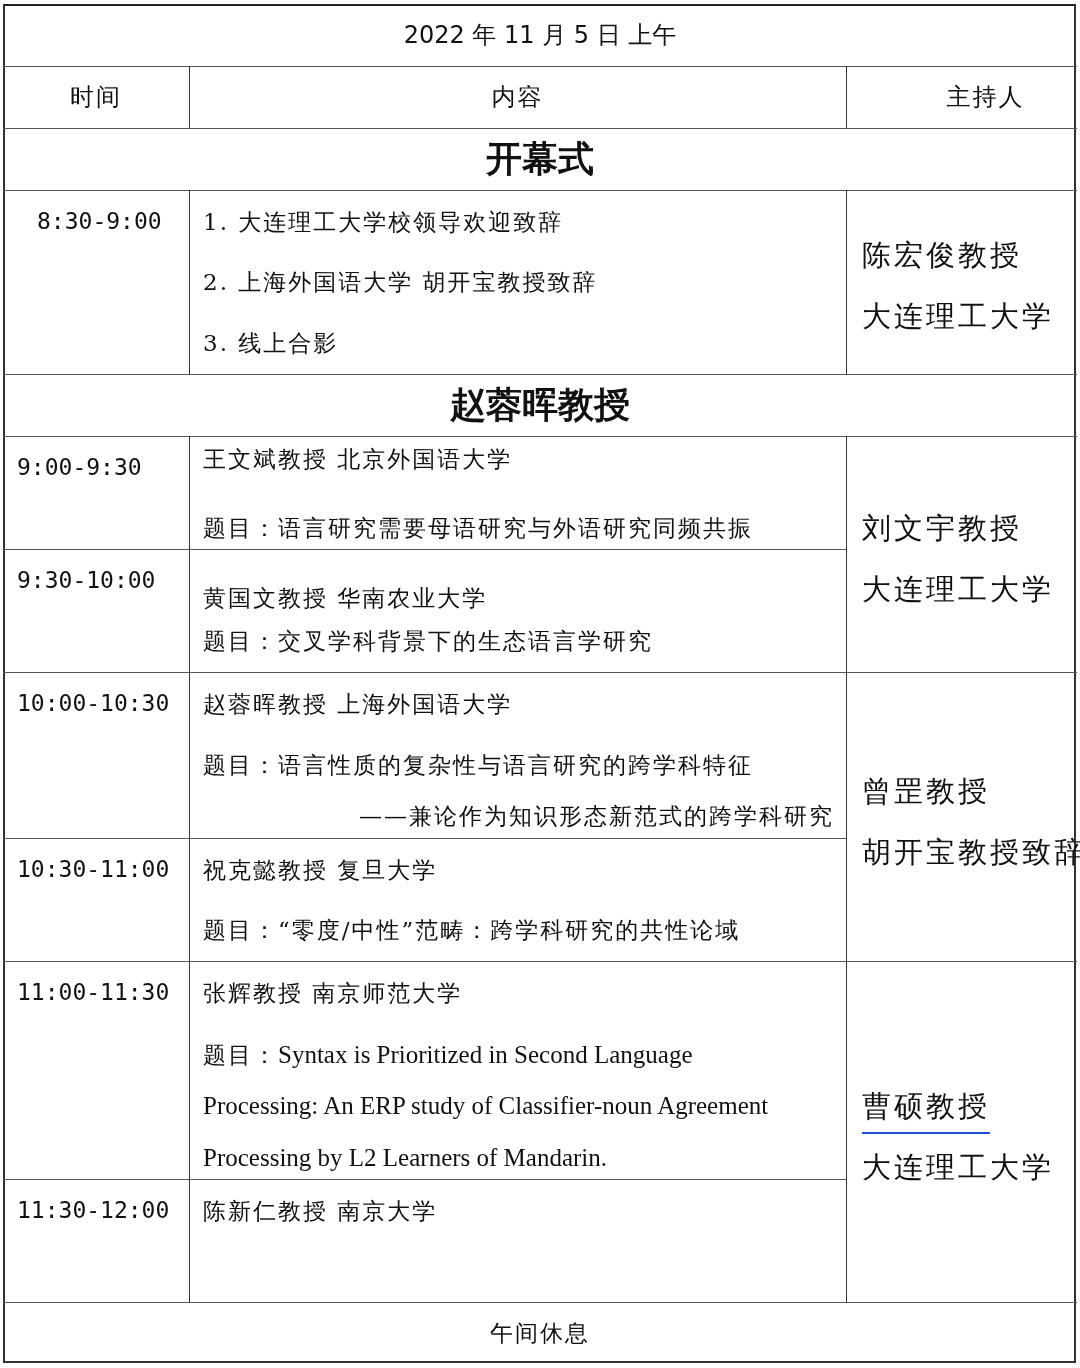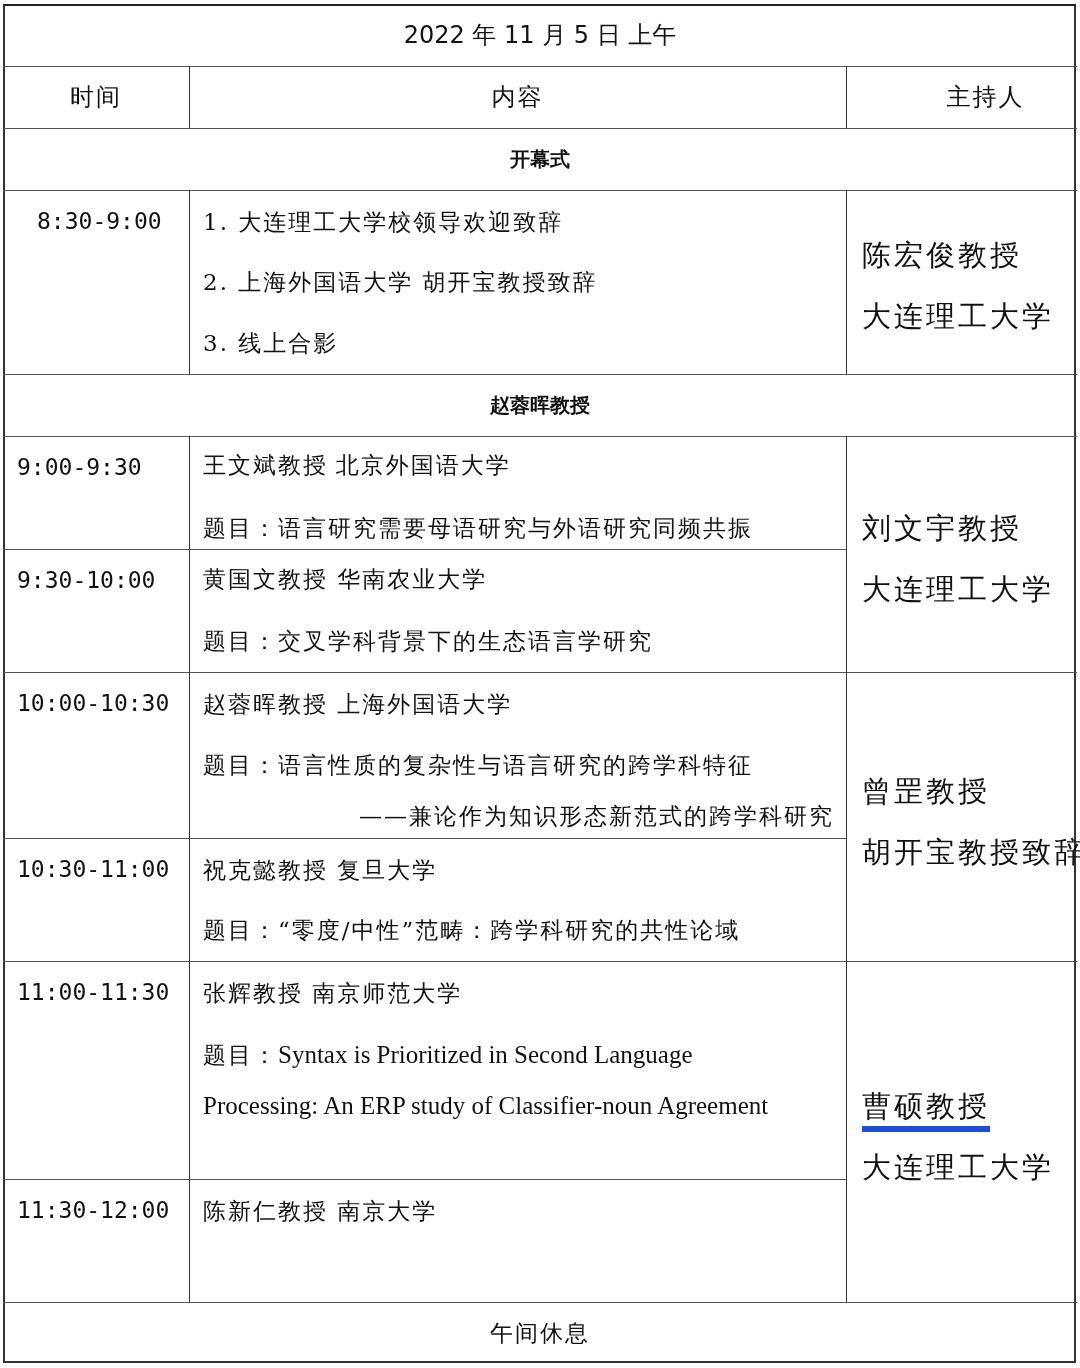--- a/index.html
+++ b/index.html
@@ -6,28 +6,28 @@
   body { width: 1080px; height: 1368px; position: relative; overflow: hidden;
          font-family: "DejaVu Serif", "Liberation Serif", serif; color: #111; }
   .tbl { position: absolute; left: 3px; top: 4px; width: 1073px; height: 1359px;
          border: 2px solid #333; border-top-color: #222; box-sizing: border-box; }
   .hline { position: absolute; height: 0; border-top: 1.5px solid #555; }
   .vline { position: absolute; width: 0; border-left: 1.5px solid #333; }
   .cell { position: absolute; box-sizing: border-box; }
   .center { display: flex; align-items: center; justify-content: center; text-align: center; }
   .t-date { font-family: "DejaVu Sans", "Liberation Sans", sans-serif; font-size: 24px; }
   .t-head { font-size: 24px; letter-spacing: 2px; }
-  .t-section { font-family: "DejaVu Sans", "Liberation Sans", sans-serif; font-size: 20px; font-weight: bold; }
+  .t-section { font-family: "DejaVu Sans", "Liberation Sans", sans-serif; font-size: 36px; font-weight: bold; }
   .time { font-family: "DejaVu Sans Mono", "Liberation Mono", monospace; font-size: 23px; padding-left: 14px; padding-top: 18px; }
   .content { padding-left: 14px; font-size: 23px; letter-spacing: 2px; }
   .line { position: absolute; left: 14px; white-space: nowrap; }
   .eng { font-family: "Liberation Serif", "DejaVu Serif", serif; font-size: 25px; letter-spacing: 0; }
   .host { padding-left: 16px; font-size: 29px; letter-spacing: 3px; }
   .host .line { left: 16px; }
-  .underline-blue { border-bottom: 6px solid #1d4ed8; padding-bottom: 3px; }
+  .underline-blue { border-bottom: 2px solid #1d4ed8; padding-bottom: 9px; }
   .t-foot { font-size: 23px; letter-spacing: 2px; }
 </style>
 </head>
 <body>
 
 <div class="tbl"></div>
 
 <div class="hline" style="left:3px;width:1074px;top:66px;"></div>
 <div class="hline" style="left:3px;width:1074px;top:128px;"></div>
 <div class="hline" style="left:3px;width:1074px;top:190px;"></div>
@@ -63,27 +63,27 @@
 </div>
 <div class="cell host" style="left:846px;top:190px;width:231px;height:184px;">
   <div class="line" style="top:46px;">陈宏俊教授</div>
   <div class="line" style="top:107px;">大连理工大学</div>
 </div>
 
 <div class="cell center t-section" style="left:3px;top:374px;width:1074px;height:62px;">赵蓉晖教授</div>
 
 <div class="cell time" style="left:3px;top:436px;width:186px;height:113px;">9:00-9:30</div>
 <div class="cell content" style="left:189px;top:436px;width:657px;height:113px;">
-  <div class="line" style="top:14px;font-family:Liberation Serif, serif;">王文斌教授  北京外国语大学</div>
+  <div class="line" style="top:8px;">王文斌教授  北京外国语大学</div>
   <div class="line" style="top:77px;">题目：语言研究需要母语研究与外语研究同频共振</div>
 </div>
 
 <div class="cell time" style="left:3px;top:549px;width:186px;height:123px;">9:30-10:00</div>
 <div class="cell content" style="left:189px;top:549px;width:657px;height:123px;">
-  <div class="line" style="top:15px;">黄国文教授  华南农业大学</div>
+  <div class="line" style="top:34px;">黄国文教授  华南农业大学</div>
   <div class="line" style="top:77px;">题目：交叉学科背景下的生态语言学研究</div>
 </div>
 
 <div class="cell host" style="left:846px;top:436px;width:231px;height:236px;">
   <div class="line" style="top:73px;">刘文宇教授</div>
   <div class="line" style="top:134px;">大连理工大学</div>
 </div>
 
 <div class="cell time" style="left:3px;top:672px;width:186px;height:166px;">10:00-10:30</div>
 <div class="cell content" style="left:189px;top:672px;width:657px;height:166px;">
@@ -101,20 +101,21 @@
 <div class="cell host" style="left:846px;top:672px;width:231px;height:289px;">
   <div class="line" style="top:100px;">曾罡教授</div>
   <div class="line" style="top:161px;">胡开宝教授致辞</div>
 </div>
 
 <div class="cell time" style="left:3px;top:961px;width:186px;height:218px;">11:00-11:30</div>
 <div class="cell content" style="left:189px;top:961px;width:657px;height:218px;">
   <div class="line" style="top:17px;">张辉教授  南京师范大学</div>
   <div class="line" style="top:79px;"><span>题目：</span><span class="eng">Syntax is Prioritized in Second Language</span></div>
   <div class="line eng" style="top:131px;">Processing: An ERP study of Classifier-noun Agreement</div>
+  <div class="line eng" style="top:183px;">Processing by L2 Learners of Mandarin.</div>
 </div>
 
 <div class="cell time" style="left:3px;top:1179px;width:186px;height:123px;">11:30-12:00</div>
 <div class="cell content" style="left:189px;top:1179px;width:657px;height:123px;padding-left:17px;">
   <div class="line" style="top:17px;">陈新仁教授  南京大学</div>
 </div>
 
 <div class="cell host" style="left:846px;top:961px;width:231px;height:341px;">
   <div class="line" style="top:126px;"><span class="underline-blue">曹硕教授</span></div>
   <div class="line" style="top:187px;">大连理工大学</div>

